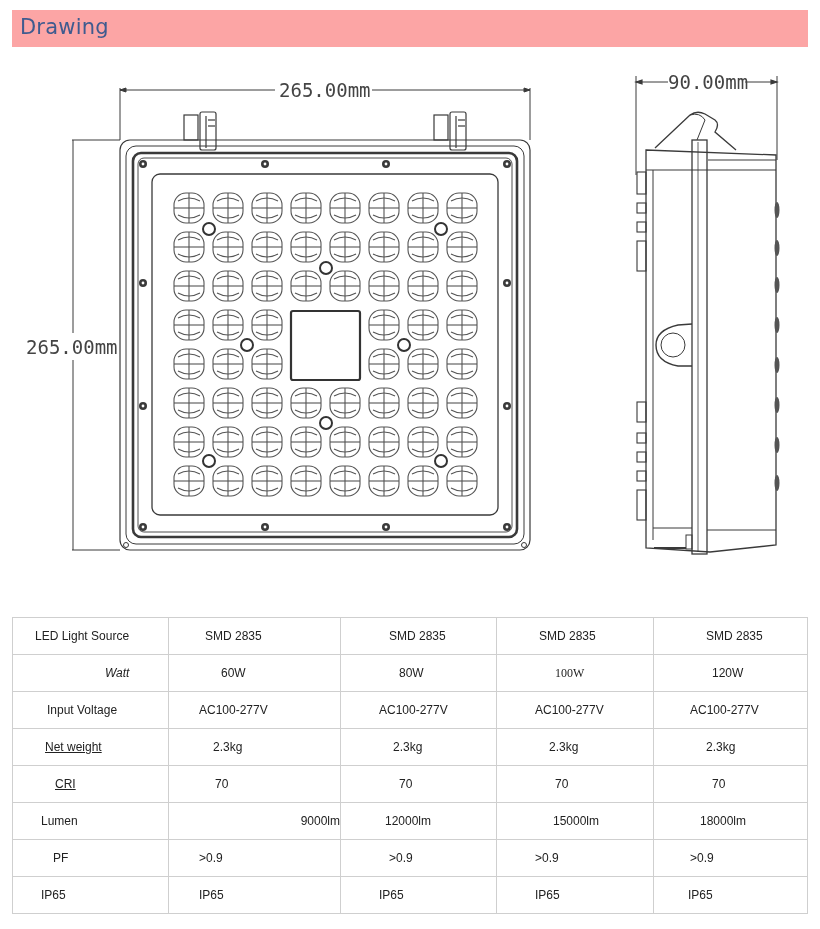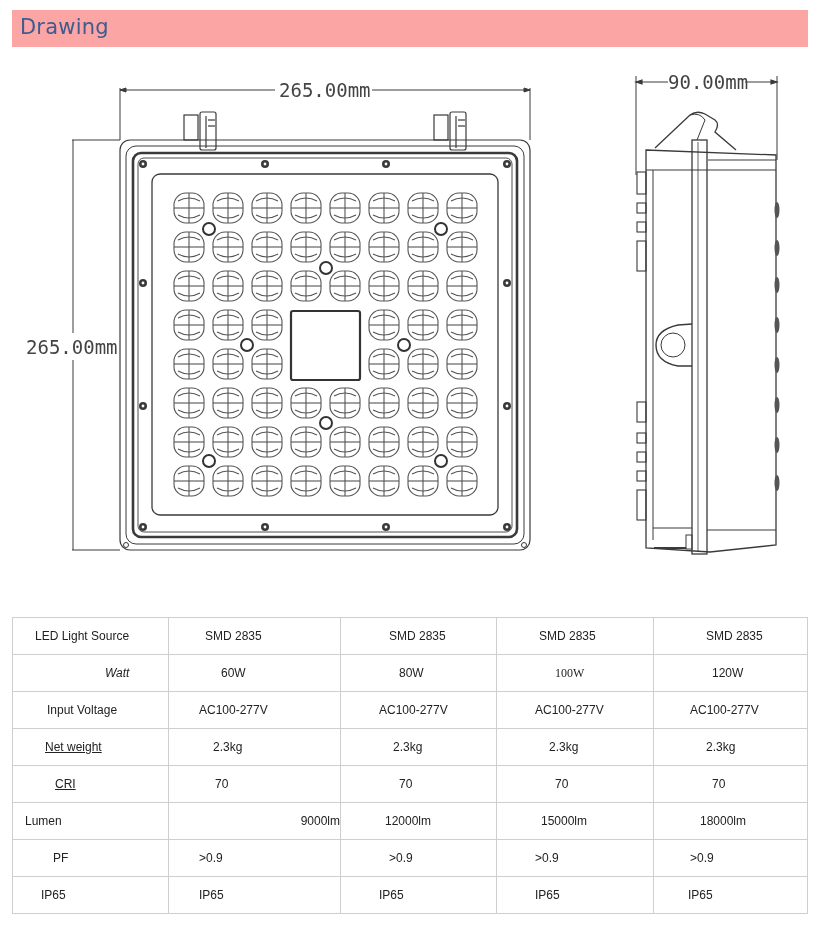--- a/index.html
+++ b/index.html
@@ -508,24 +508,24 @@
         <td style="padding-left: 52px;">2.3kg</td>
       </tr>
       <tr>
         <td style="padding-left: 42px; text-decoration: underline;">CRI</td>
         <td style="padding-left: 46px;">70</td>
         <td style="padding-left: 58px;">70</td>
         <td style="padding-left: 58px;">70</td>
         <td style="padding-left: 58px;">70</td>
       </tr>
       <tr>
-        <td style="padding-left: 12px;">Lumen</td>
+        <td style="padding-left: 28px;">Lumen</td>
         <td style="padding-left: 30px; text-align: right;">9000lm</td>
         <td style="padding-left: 44px;">12000lm</td>
-        <td style="padding-left: 44px;">15000lm</td>
+        <td style="padding-left: 56px;">15000lm</td>
         <td style="padding-left: 46px;">18000lm</td>
       </tr>
       <tr>
         <td style="padding-left: 40px;">PF</td>
         <td style="padding-left: 30px;">&gt;0.9</td>
         <td style="padding-left: 48px;">&gt;0.9</td>
         <td style="padding-left: 38px;">&gt;0.9</td>
         <td style="padding-left: 36px;">&gt;0.9</td>
       </tr>
       <tr>

